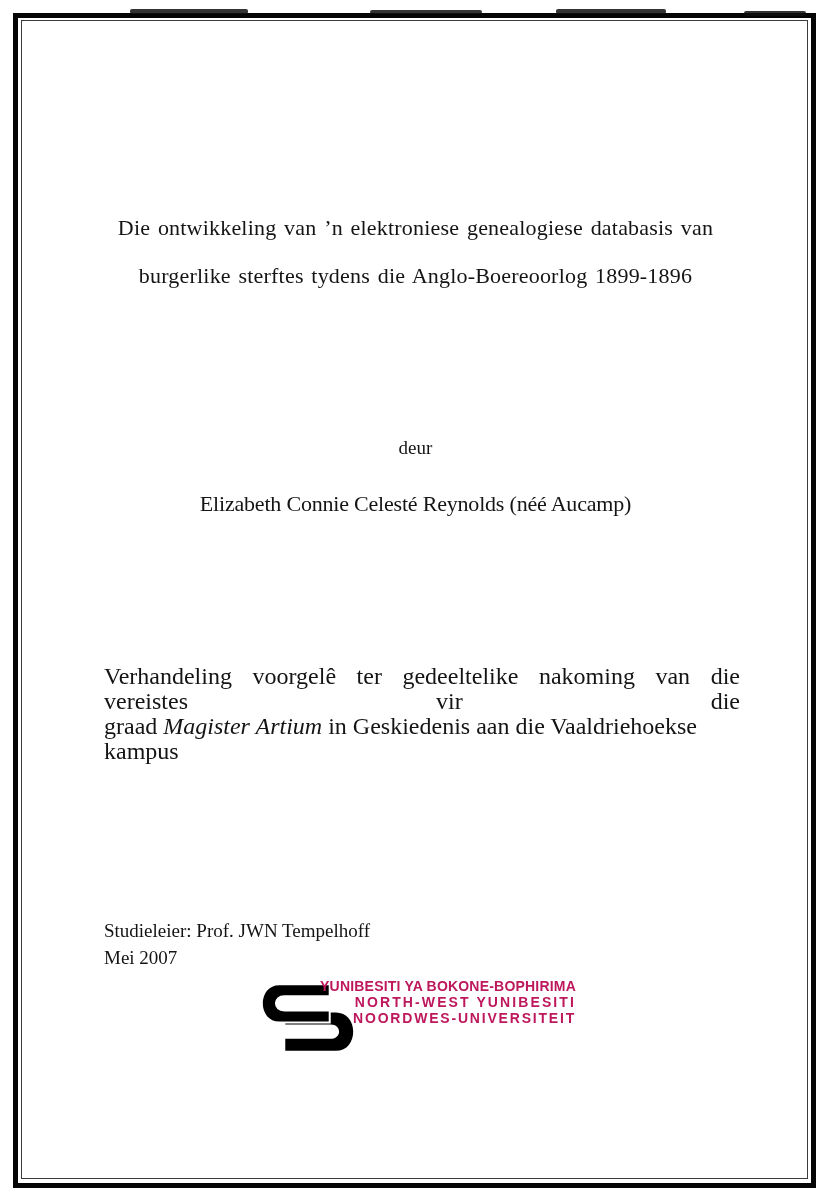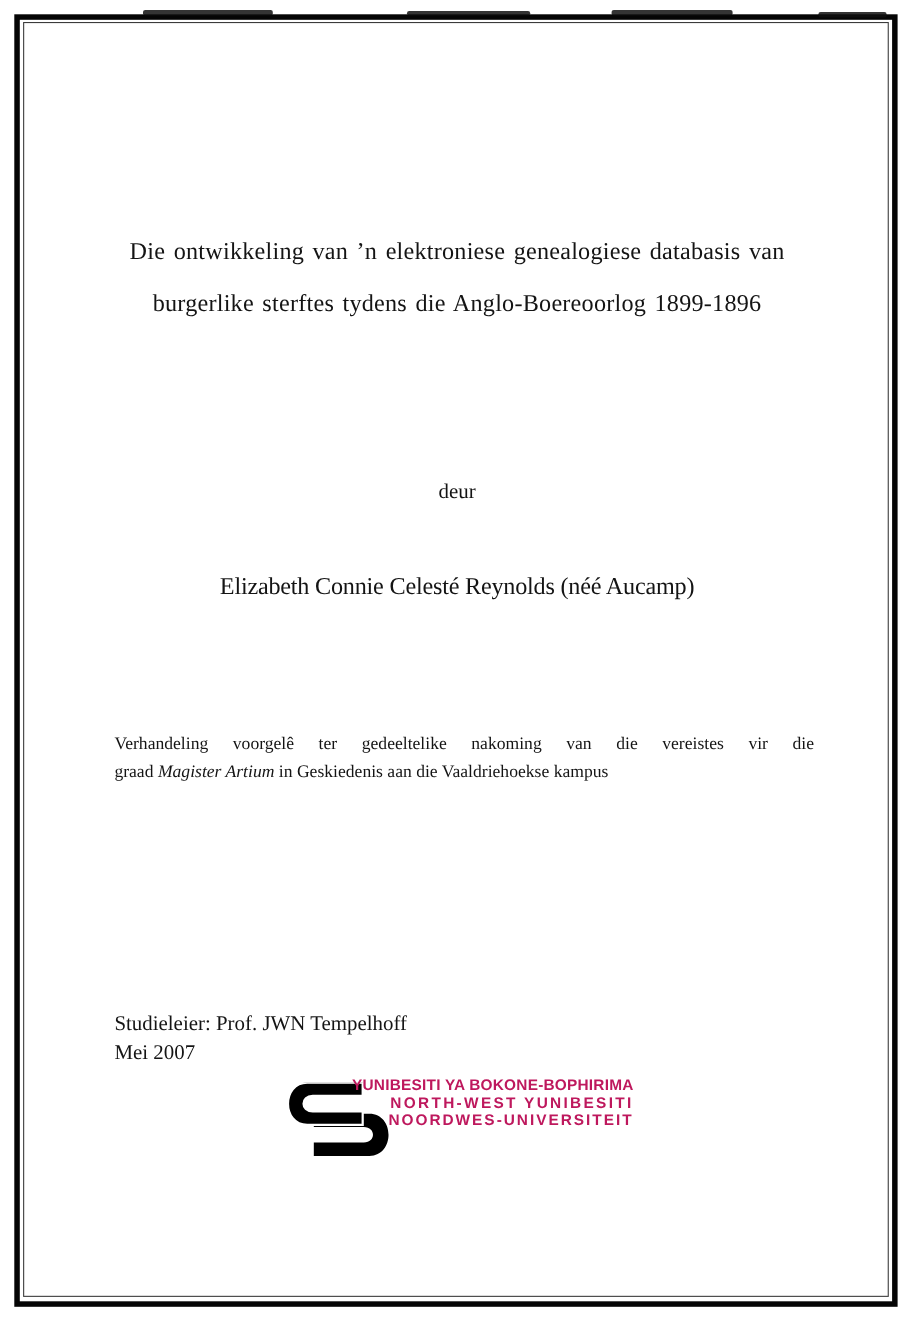--- a/index.html
+++ b/index.html
@@ -56,31 +56,31 @@
   }
   .byline {
     position: absolute;
     left: 0; top: 437px;
     width: 831px;
     text-align: center;
     font-size: 19px;
   }
   .author {
     position: absolute;
-    left: 0; top: 520px;
+    left: 0; top: 491px;
     width: 831px;
     text-align: center;
     font-size: 22px;
     letter-spacing: -0.2px;
   }
   .submission {
     position: absolute;
     left: 104px; top: 664px;
     width: 636px;
-    font-size: 16px;
+    font-size: 24px;
     line-height: 25px;
   }
   .submission .just {
     text-align: justify;
     text-align-last: justify;
   }
   .submission em { }
   .supervisor-block {
     position: absolute;
     left: 104px; top: 885px;

